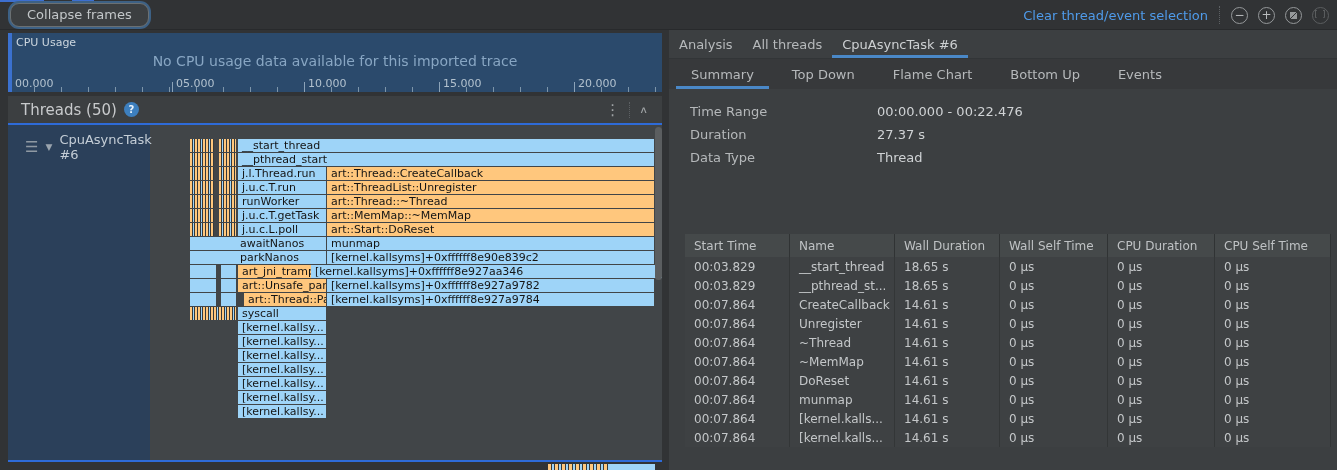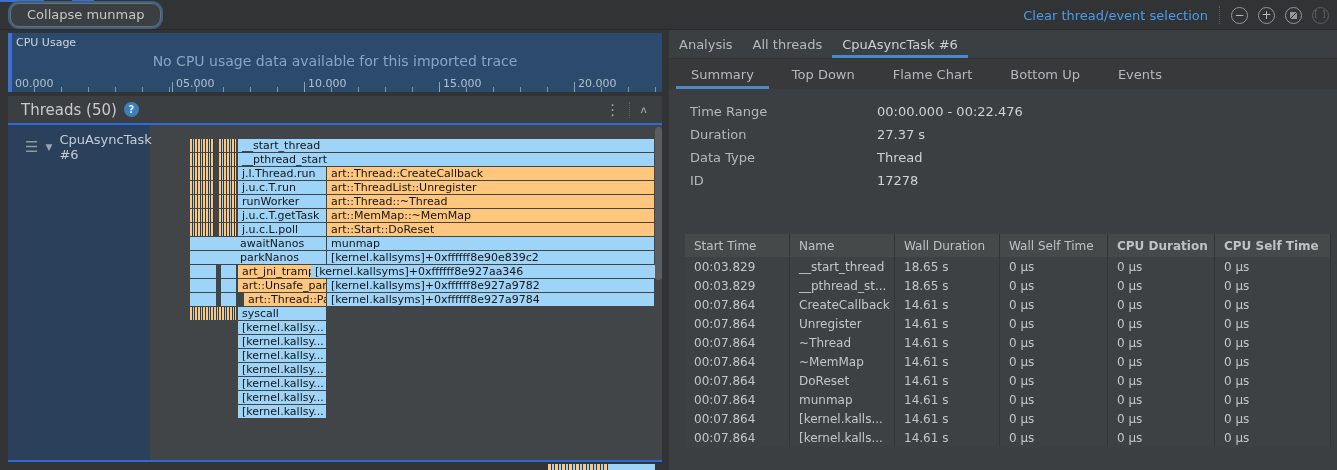--- a/index.html
+++ b/index.html
@@ -111,21 +111,21 @@
     color:#c4c7c9; border-right:1px solid #333637; overflow:hidden; white-space:nowrap; }
 </style>
 </head>
 <body>
 
 <div class="page">
 
   <div class="toolbar">
     <div class="top-artifact" style="left:0;width:44px;"></div>
     <div class="top-artifact" style="left:72px;width:22px;"></div>
-    <button class="btn-collapse">Collapse munmap</button>
+    <button class="btn-collapse">Collapse frames</button>
     <div class="tb-right">
       <span class="link">Clear thread/event selection</span>
       <span class="vsep"></span>
       <span style="display:flex;gap:10px;" id="zoom-controls">
           <div class="circ-ic">−</div>
           <div class="circ-ic">+</div>
           <div class="circ-ic">
             <div class="sq"></div>
           </div>
           <div class="circ-ic disabled">
@@ -250,38 +250,34 @@
           <div class="sum-value">00:00.000 - 00:22.476</div>
         </div>
         <div class="sum-row">
           <div class="sum-label">Duration</div>
           <div class="sum-value">27.37 s</div>
         </div>
         <div class="sum-row">
           <div class="sum-label">Data Type</div>
           <div class="sum-value">Thread</div>
         </div>
-        <div class="sum-row">
-          <div class="sum-label">ID</div>
-          <div class="sum-value">17278</div>
-        </div>
       </div>
     <div class="section-hd">
       <span class="tri">▼</span>
       <span class="section-title">Longest running events (top 10)</span>
       <span class="rule"></span>
     </div>
     <div class="ev-table" id="ev-table">
         <div class="ev-hrow">
           <div class="ev-hcell" style="width: 105px;">Start Time</div>
           <div class="ev-hcell" style="width: 105px;">Name</div>
           <div class="ev-hcell" style="width: 105px;">Wall Duration</div>
           <div class="ev-hcell" style="width: 108px;">Wall Self Time</div>
-          <div class="ev-hcell" style="width: 107px; font-weight: bold;">CPU Duration</div>
-          <div class="ev-hcell" style="width: 116px; font-weight: bold;">CPU Self Time</div>
+          <div class="ev-hcell" style="width: 107px;">CPU Duration</div>
+          <div class="ev-hcell" style="width: 116px;">CPU Self Time</div>
         </div>
         <div class="ev-row">
           <div class="ev-cell" style="width: 105px;">00:03.829</div>
           <div class="ev-cell" style="width: 105px;">__start_thread</div>
           <div class="ev-cell" style="width: 105px;">18.65 s</div>
           <div class="ev-cell" style="width: 108px;">0 µs</div>
           <div class="ev-cell" style="width: 107px;">0 µs</div>
           <div class="ev-cell" style="width: 116px;">0 µs</div>
         </div>
         <div class="ev-row">

